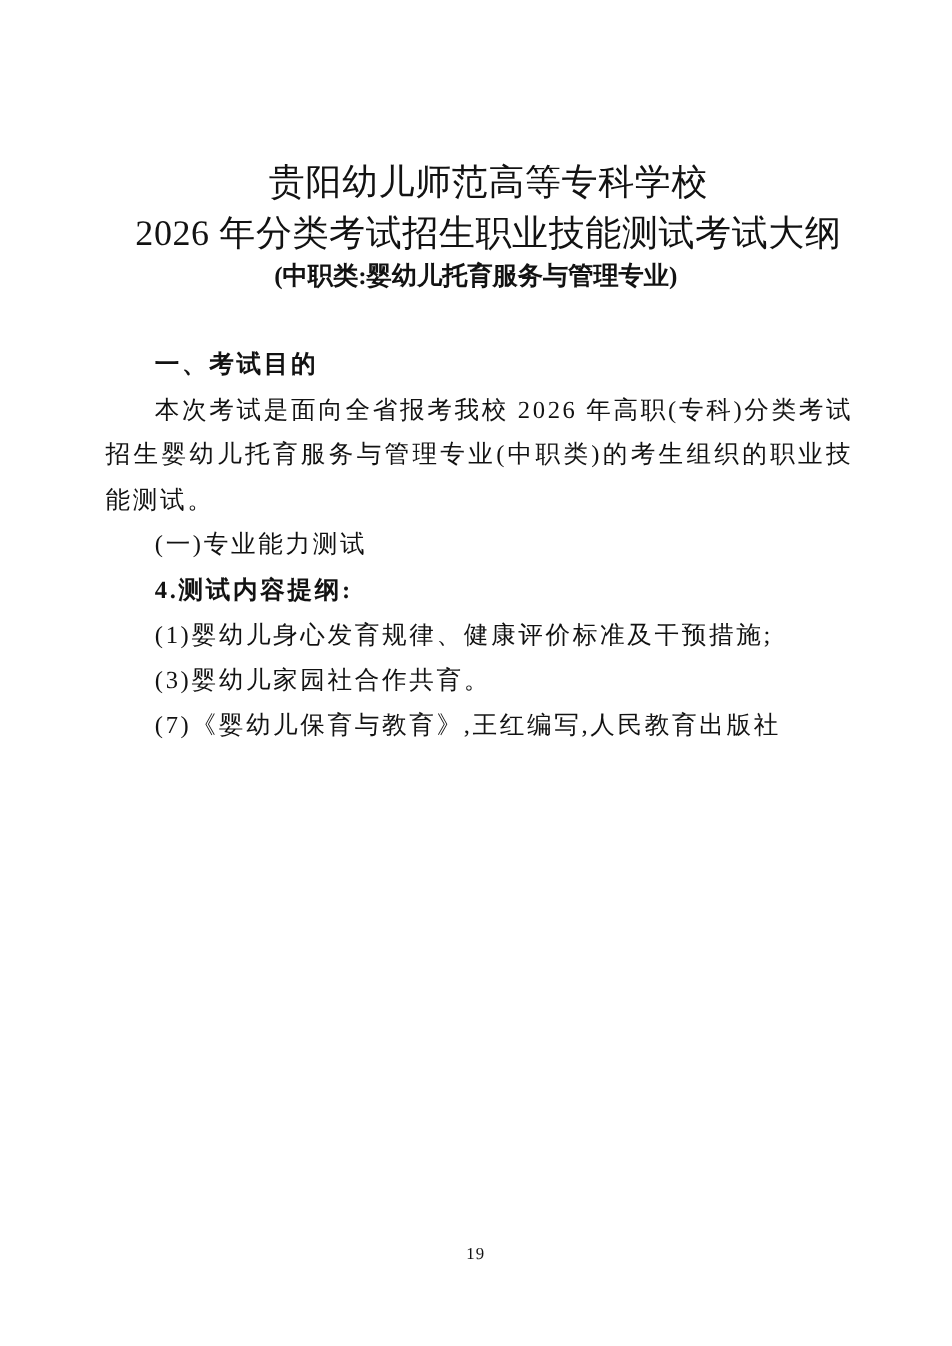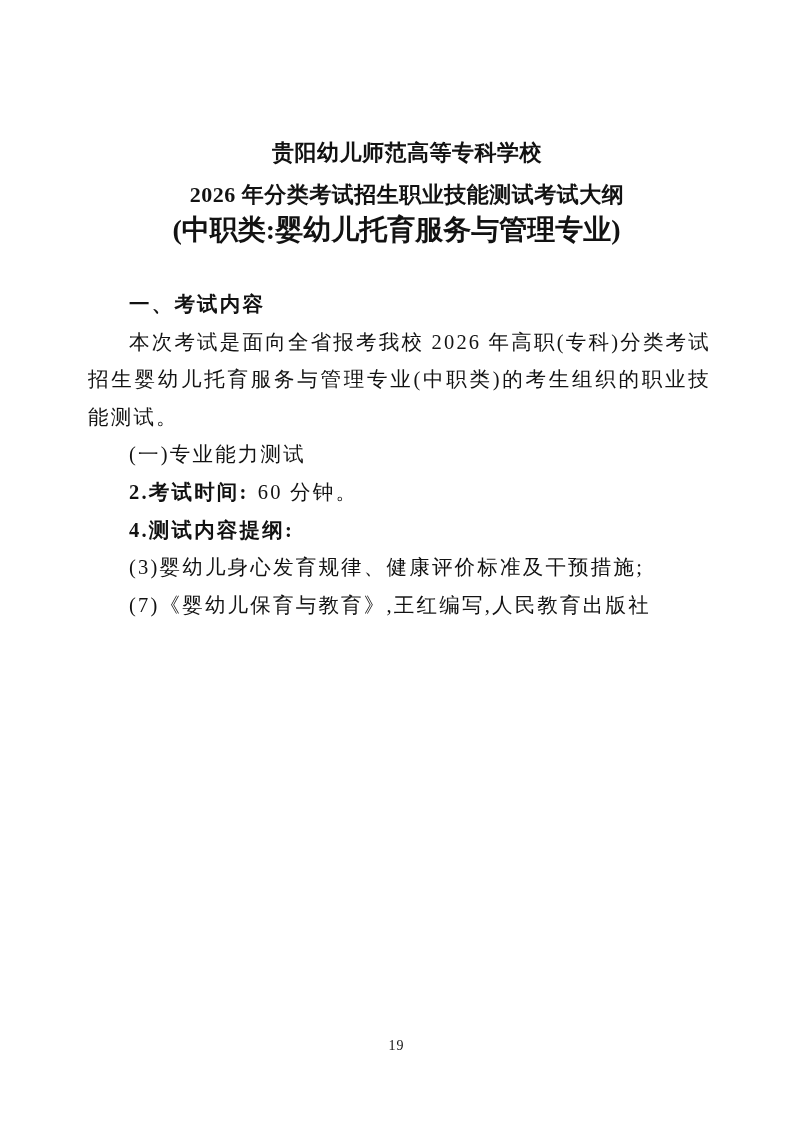--- a/index.html
+++ b/index.html
@@ -15,29 +15,29 @@
     color: #121212;
     font-family: "Liberation Serif", "DejaVu Serif", serif;
     overflow: hidden;
     box-sizing: border-box;
   }
   .doc-header {
     padding-top: 132px;
     text-align: center;
   }
   .title-line {
-    font-size: 22px;
-    font-weight: bold;
+    font-size: 30px;
+    font-weight: normal;
     line-height: 42px;
     letter-spacing: 0.5px;
     white-space: nowrap;
     padding-left: 21px;
   }
   .subtitle-line {
-    font-size: 28px;
+    font-size: 21px;
     font-weight: bold;
     line-height: 28px;
     white-space: nowrap;
   }
   .doc-content {
     margin: 42px 82px 0 88px;
     font-size: 20.5px;
     line-height: 37.6px;
     letter-spacing: 2.2px;
     text-align: justify;
@@ -71,36 +71,36 @@
 <div class="page">
 
   <div class="doc-header">
     <div class="title-line">贵阳幼儿师范高等专科学校</div>
     <div class="title-line">2026 年分类考试招生职业技能测试考试大纲</div>
     <div class="subtitle-line">(中职类:婴幼儿托育服务与管理专业)</div>
   </div>
 
   <div class="doc-content">
 
-    <p class="heading">一、考试内容</p>
+    <p class="heading">一、考试目的</p>
 
     <p>本次考试是面向全省报考我校 2026 年高职(专科)分类考试招生婴幼儿托育服务与管理专业(中职类)的考生组织的职业技能测试。</p>
 
 
     <p>(一)专业能力测试</p>
 
 
-    <p><span class="item-label">2.考试时间:</span><span>60 分钟。</span></p>
 
 
     <p class="heading">4.测试内容提纲:</p>
 
-    <p>(3)婴幼儿身心发育规律、健康评价标准及干预措施;</p>
+    <p>(1)婴幼儿身心发育规律、健康评价标准及干预措施;</p>
 
 
+    <p>(3)婴幼儿家园社合作共育。</p>
 
 
     <p>(7)《婴幼儿保育与教育》,王红编写,人民教育出版社</p>
 
 
   </div>
 
   <div class="page-number">19</div>
 
 </div>

